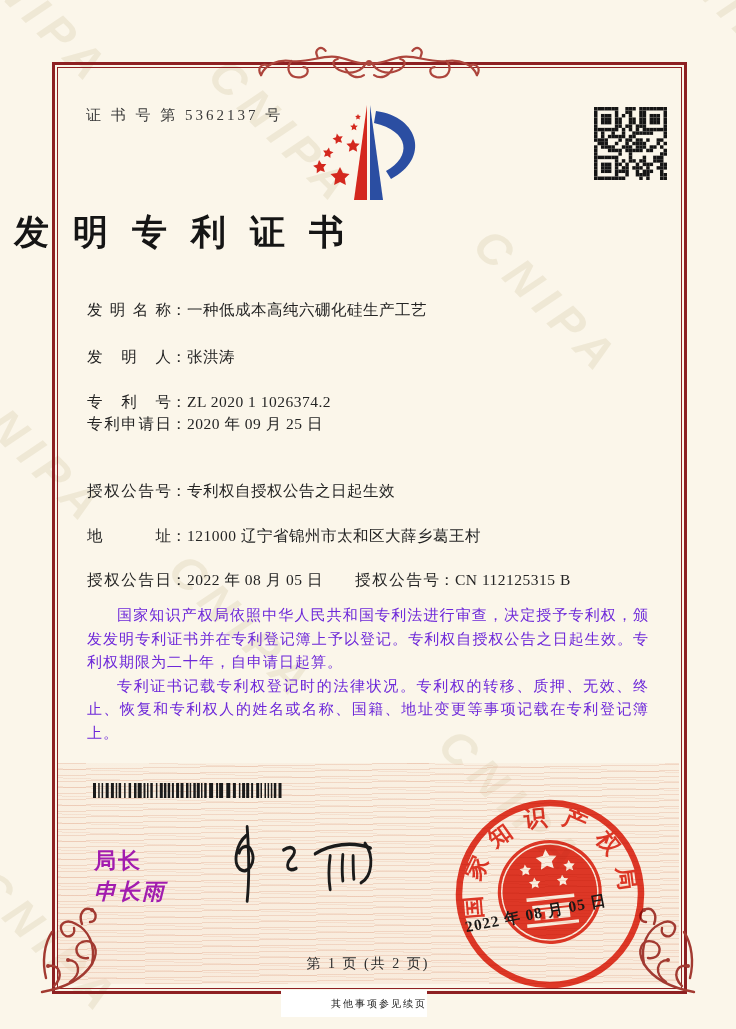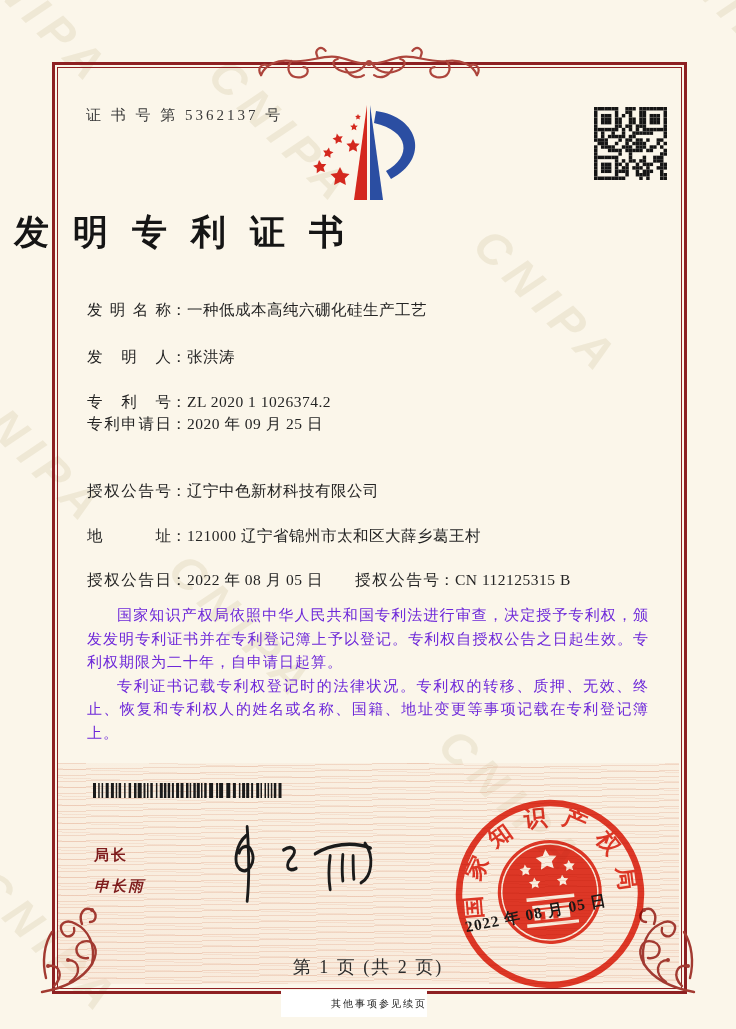--- a/index.html
+++ b/index.html
@@ -42,31 +42,31 @@
   .fgroup2{position:absolute;left:268px;top:0;}
 
   .body-text{position:absolute;left:87px;top:604px;width:562px;z-index:4;
       font-size:15px;line-height:23.5px;color:#6d28d9;text-align:justify;letter-spacing:1px;}
   .body-text p{margin:0;text-indent:2em;}
 
   .barcode{position:absolute;left:93px;top:783px;width:194px;height:15px;z-index:4;}
 
   .director-label,.director-name{position:absolute;left:94px;z-index:4;
       font-family:"Liberation Sans","DejaVu Sans",sans-serif;font-weight:700;
-      font-size:15px;letter-spacing:2px;color:#7f1d1d;}
+      font-size:22px;letter-spacing:2px;color:#a21caf;}
   .director-label{top:846px;}
   .director-name{top:877px;font-style:italic;}
 
   .sig{position:absolute;left:210px;top:822px;z-index:5;}
 
   .seal{position:absolute;left:452px;top:796px;z-index:6;mix-blend-mode:multiply;
       transform:rotate(-6deg);opacity:.96;}
 
   .pagenum{position:absolute;left:0;top:955px;width:736px;text-align:center;
-      font-size:18px;letter-spacing:2px;color:#2c2c2c;z-index:4;}
+      font-size:14px;letter-spacing:2px;color:#2c2c2c;z-index:4;}
 
   .footer-note{position:absolute;left:281px;top:990px;width:146px;height:27px;line-height:27px;
       background:#ffffff;text-align:right;font-size:10px;letter-spacing:2px;color:#232323;z-index:4;}
 </style>
 </head>
 <body>
 
 <div class="page">
 
   <div class="wm" style="left:-55px;top:-15px;">CNIPA</div>
@@ -405,21 +405,21 @@
   <div class="field-row" style="top:300px">
     <span class="flabel">发明名称</span><span class="fcolon">：</span><span class="fvalue">一种低成本高纯六硼化硅生产工艺</span>
   </div>
   <div class="field-row" style="top:392px">
     <span class="flabel">专利号</span><span class="fcolon">：</span><span class="fvalue">ZL 2020 1 1026374.2</span>
   </div>
   <div class="field-row" style="top:414px">
     <span class="flabel">专利申请日</span><span class="fcolon">：</span><span class="fvalue">2020 年 09 月 25 日</span>
   </div>
   <div class="field-row" style="top:481px">
-    <span class="flabel">授权公告号</span><span class="fcolon">：</span><span class="fvalue">辽宁中色新材科技有限公司</span>
+    <span class="flabel">授权公告号</span><span class="fcolon">：</span><span class="fvalue">专利权自授权公告之日起生效</span>
   </div>
   <div class="field-row" style="top:526px">
     <span class="flabel">地址</span><span class="fcolon">：</span><span class="fvalue">121000 辽宁省锦州市太和区大薛乡葛王村</span>
   </div>
   <div class="field-row" style="top:570px">
     <span class="flabel">授权公告日</span><span class="fcolon">：</span><span class="fvalue">2022 年 08 月 05 日</span>
     <span class="fgroup2">
       <span class="flabel">授权公告号</span><span class="fcolon">：</span><span class="fvalue">CN 112125315 B</span>
     </span>
   </div>

